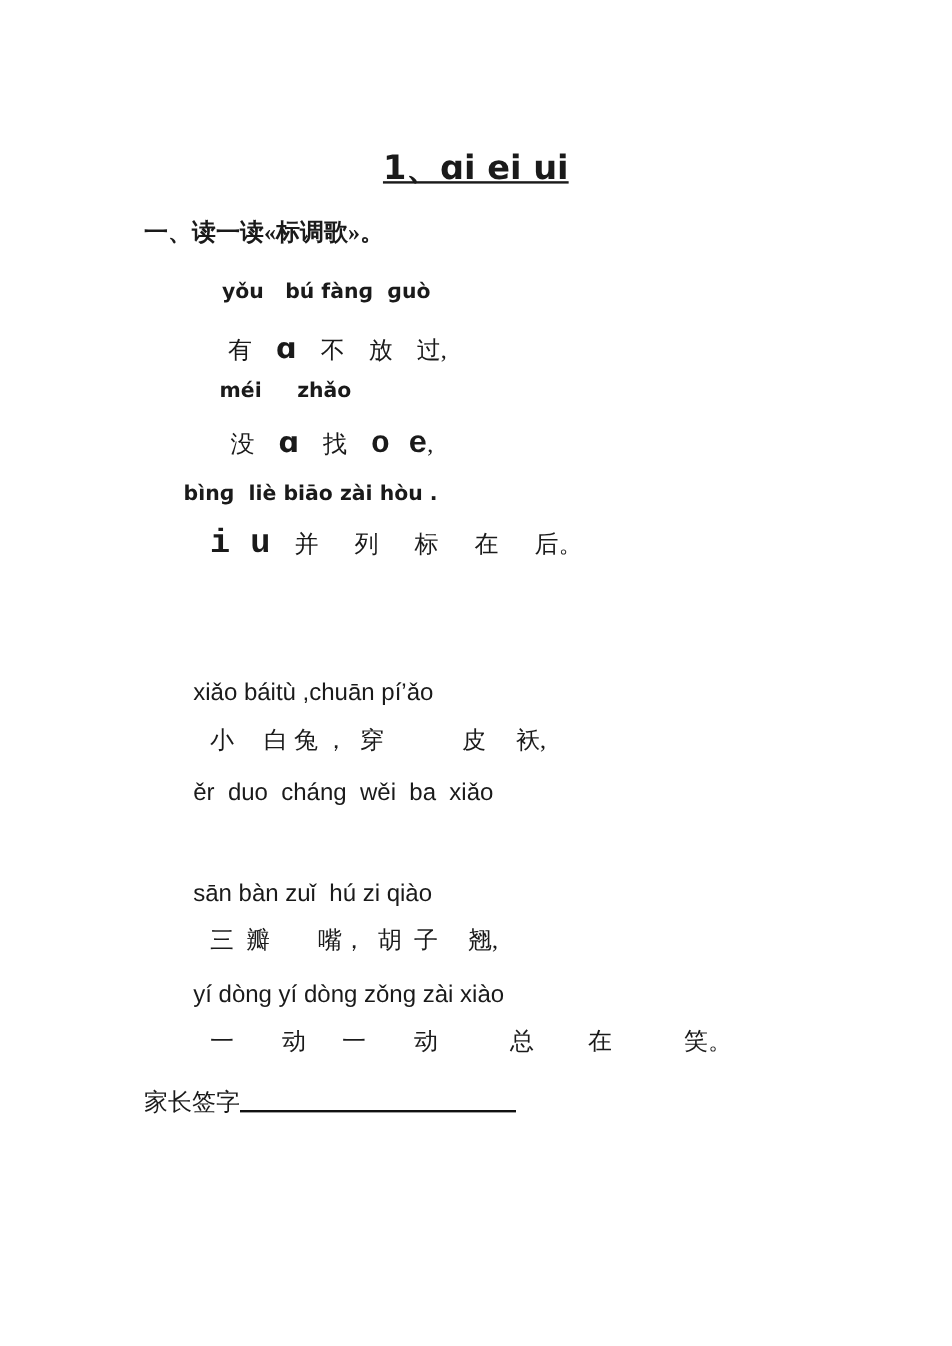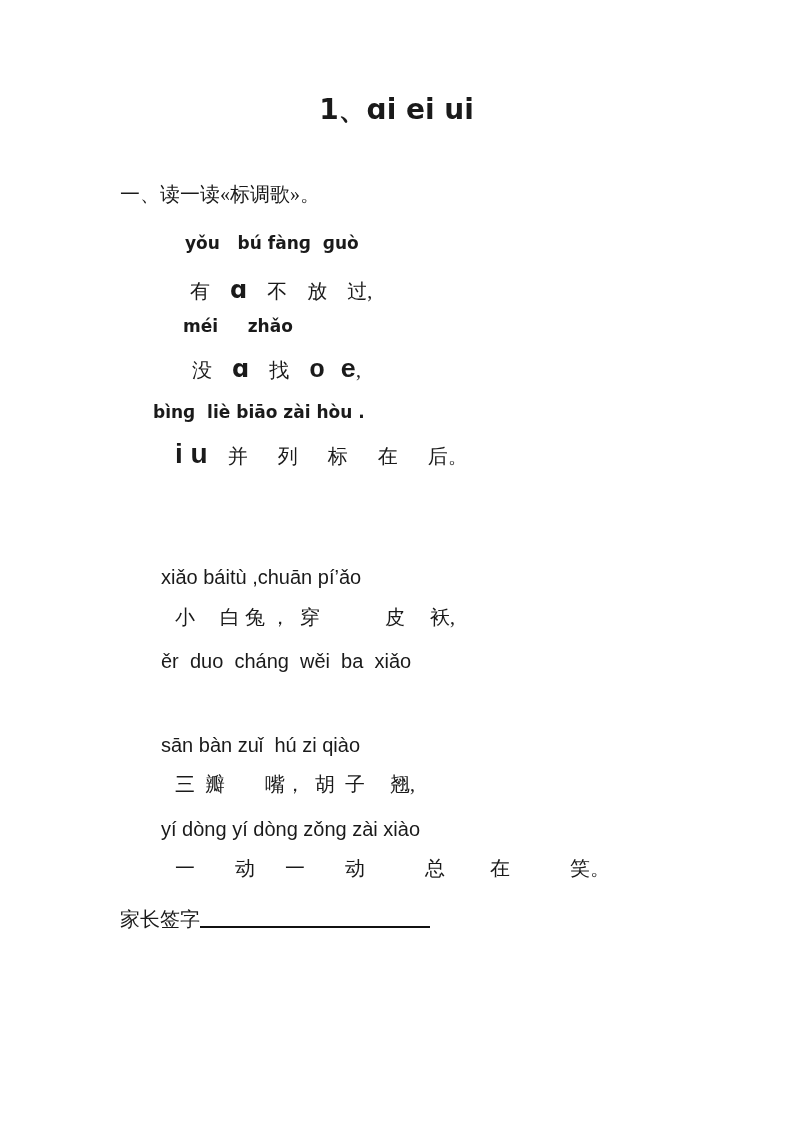--- a/index.html
+++ b/index.html
@@ -50,39 +50,39 @@
     font-family: "DejaVu Sans", "Liberation Sans", sans-serif;
     font-weight: 600;
     font-size: 24px;
   }
   .oe {
     font-family: Liberation Mono, monospace;
     font-weight: 700;
     font-size: 26px;
   }
   .iu {
-    font-family: Liberation Sans, sans-serif;
+    font-family: Liberation Mono, monospace;
     font-weight: 700;
     font-size: 28px;
   }
   .sig-line {
     display: inline-block;
     width: 230px;
     border-bottom: 2px solid #111111;
     vertical-align: -2px;
   }
 </style>
 </head>
 <body>
 
 <div class="page">
 
-  <div class="line title" style="top:92px;">1、ɑi ei ui</div>
+  <div class="line title" style="top:122px;text-decoration:underline;">1、ɑi ei ui</div>
 
-  <div class="line serif" style="top:181px; left:120px;">一、读一读«标调歌»。</div>
+  <div class="line serif" style="top:181px; left:120px;font-weight:bold;">一、读一读«标调歌»。</div>
 
   <div class="line pinyin-bold" style="top:232px; left:185px;">yǒu   bú fànɡ  ɡuò</div>
 
   <div class="line hz" style="top:274px; left:190px;"><span>有　</span><span class="alpha">ɑ</span><span>　不　放　过,</span></div>
 
   <div class="line pinyin-bold" style="top:315px; left:183px;">méi     zhǎo</div>
 
   <div class="line hz" style="top:353px; left:192px;"><span>没　</span><span class="alpha">ɑ</span><span>　找　</span><span class="oe">o e</span><span>,</span></div>
 
   <div class="line pinyin-bold" style="top:401px; left:153px;">bìnɡ  liè biāo zài hòu .</div>

